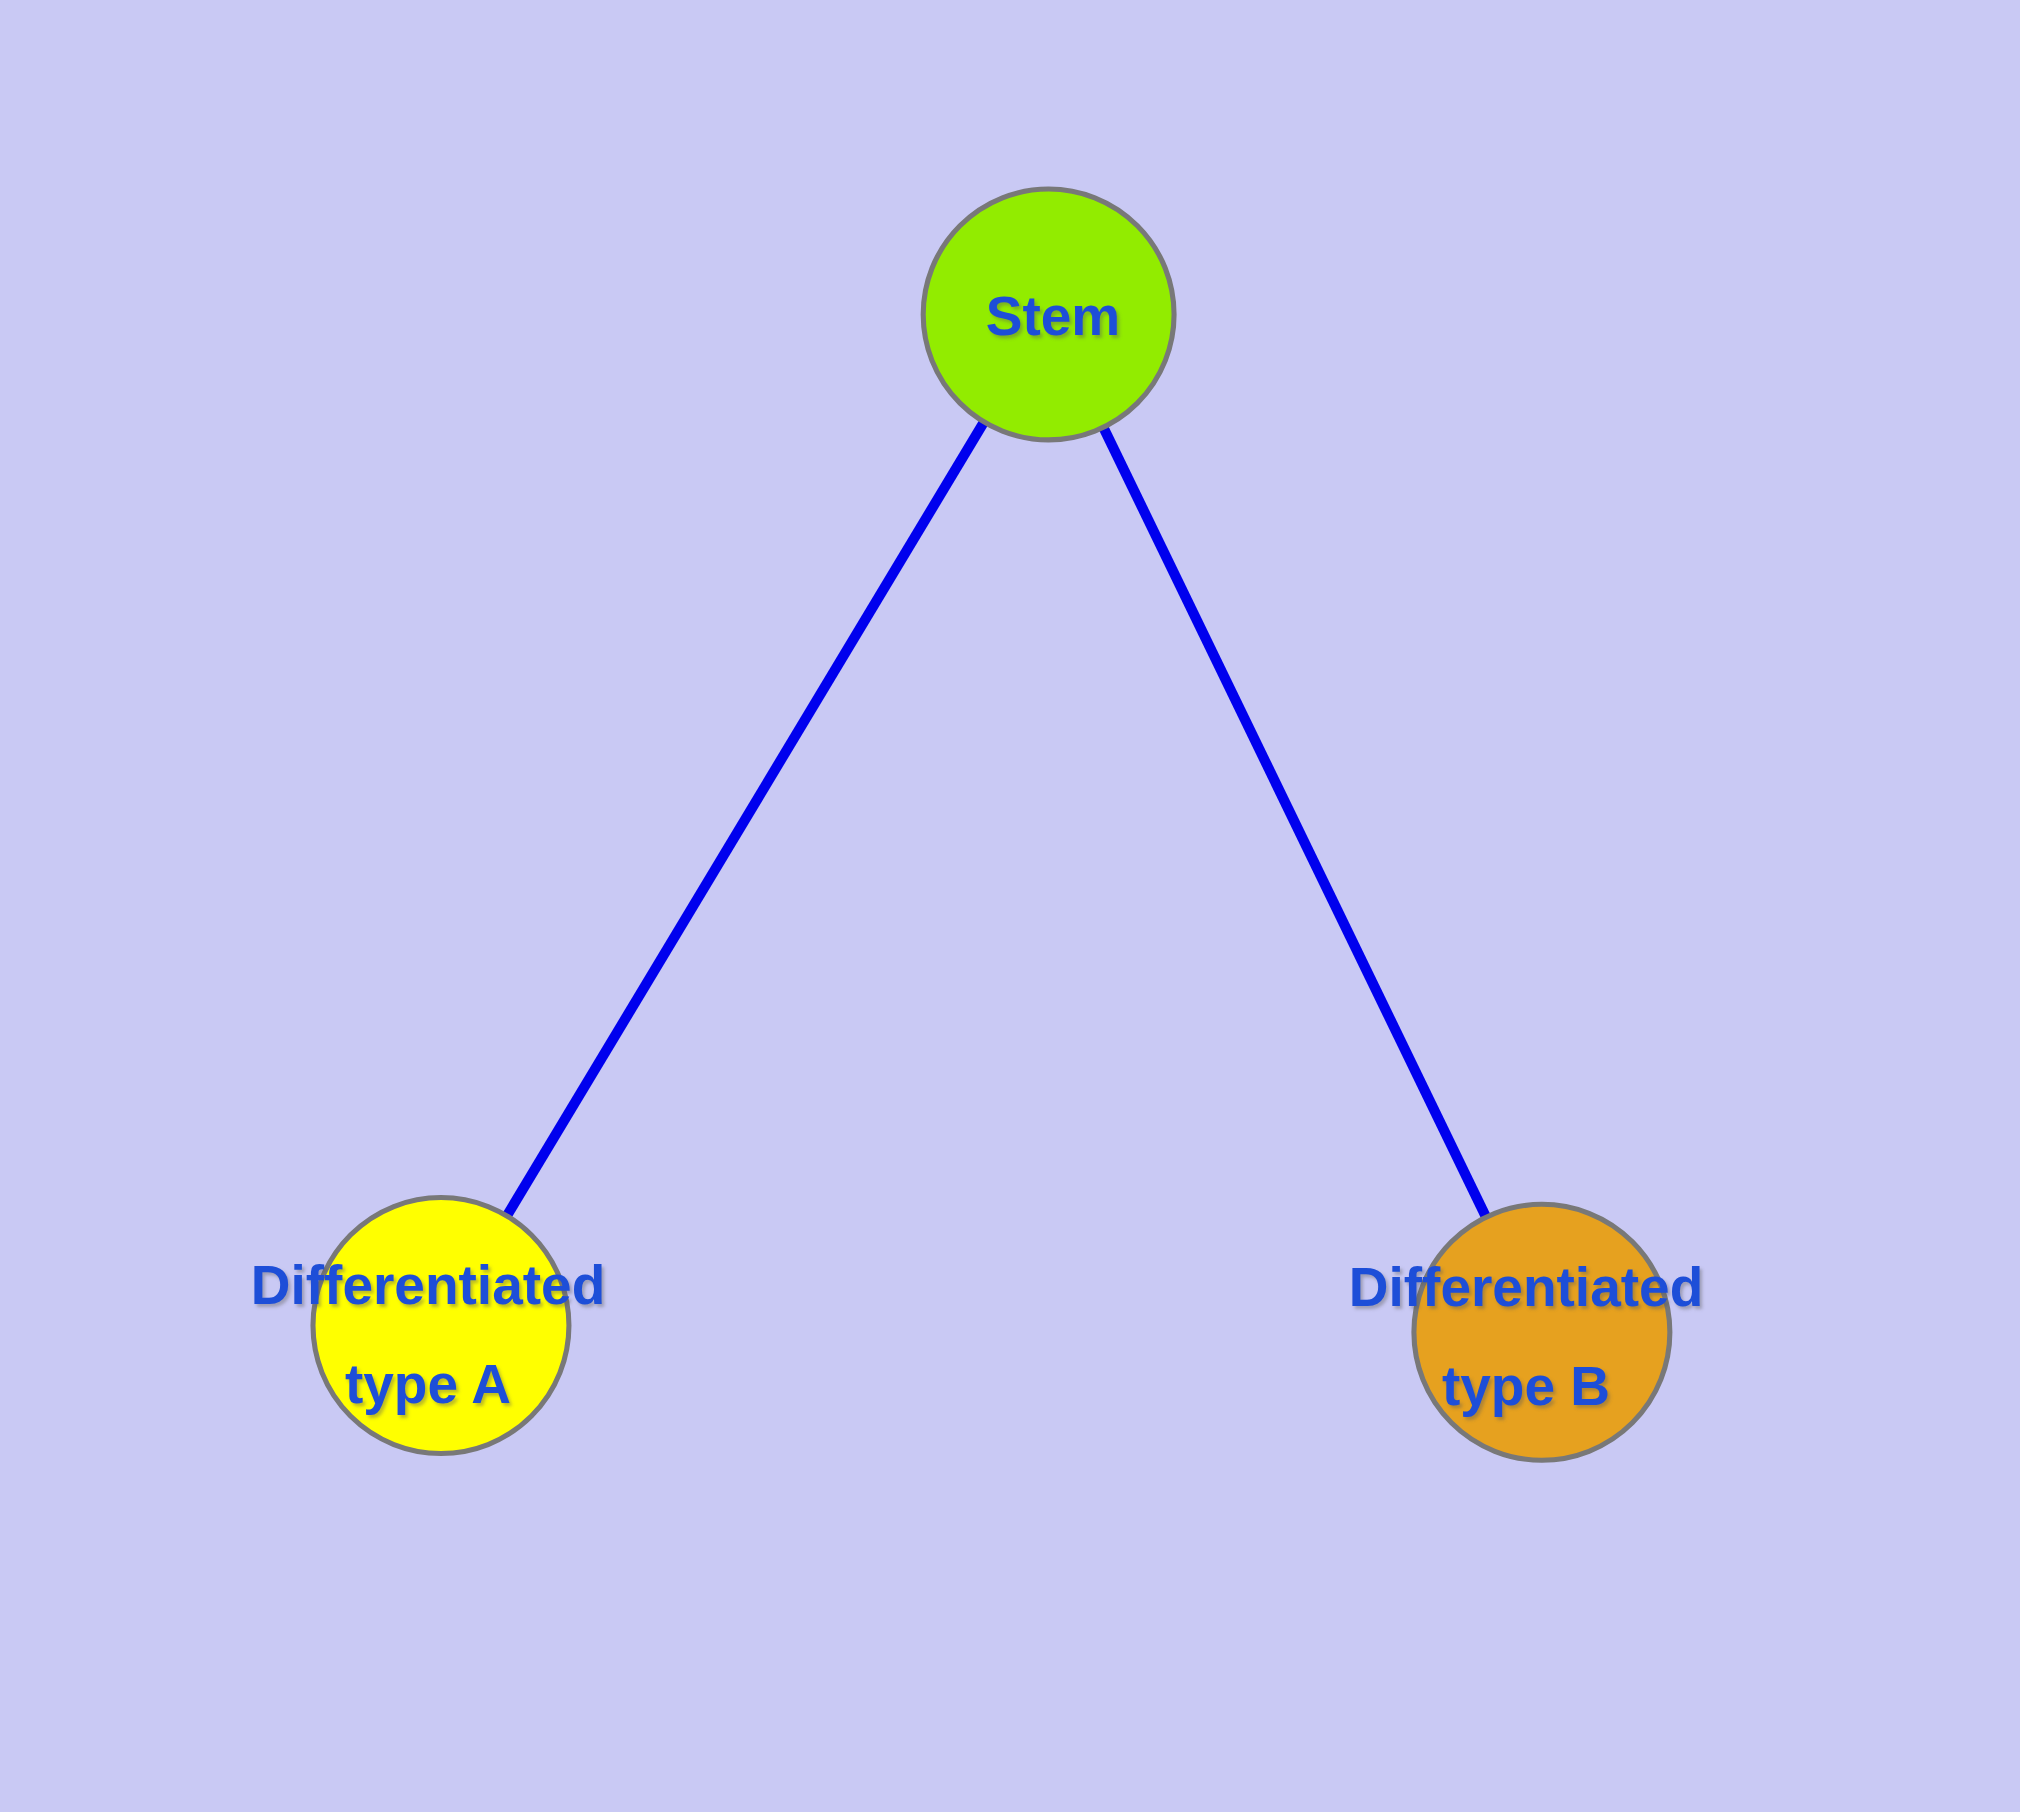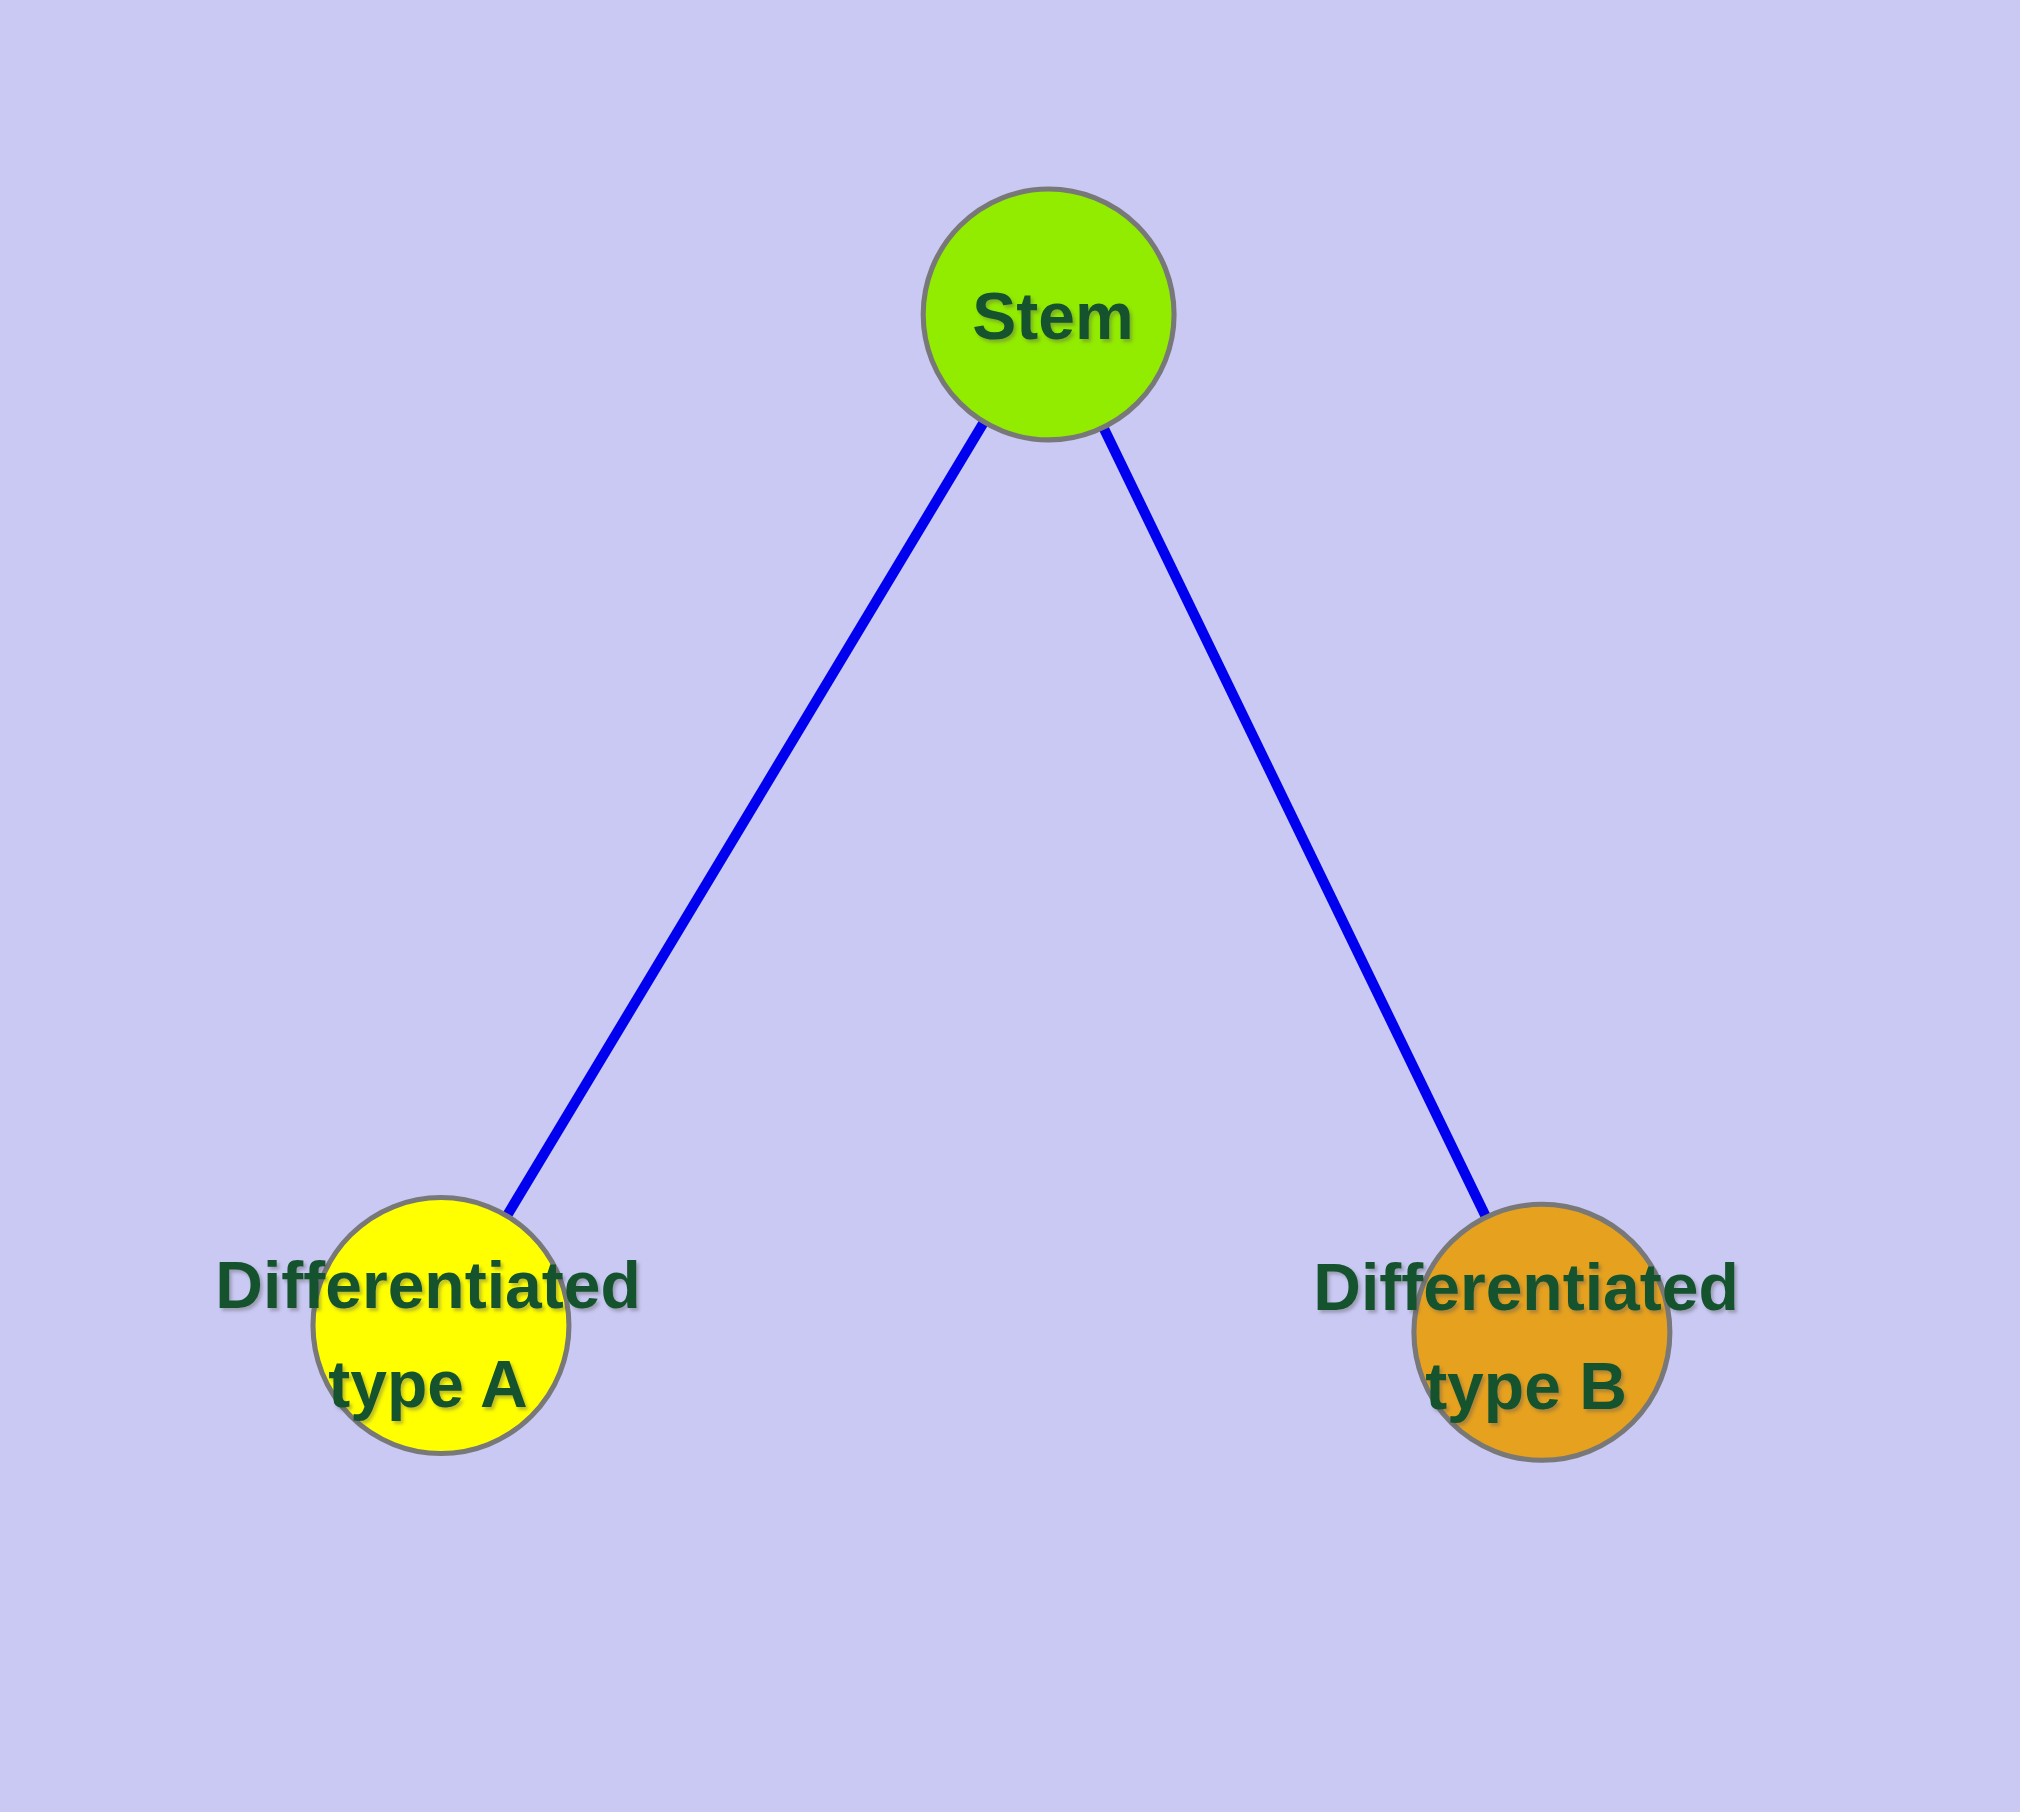--- a/index.html
+++ b/index.html
@@ -25,23 +25,23 @@
     position: absolute;
     left: 0;
     top: 0;
     display: block;
   }
   .node-label {
     position: absolute;
     transform: translate(-50%, -50%);
     text-align: center;
     font-weight: bold;
-    font-size: 66px;
+    font-size: 55px;
     line-height: 99px;
-    color: #14532d;
+    color: #1d4ed8;
     white-space: pre-line;
     text-shadow: 2.5px 3.4px 3.4px rgba(90, 90, 90, 0.40);
     pointer-events: none;
   }
 </style>
 </head>
 <body>
 
 <div class="canvas" style="background: rgb(201, 201, 244);">
 

